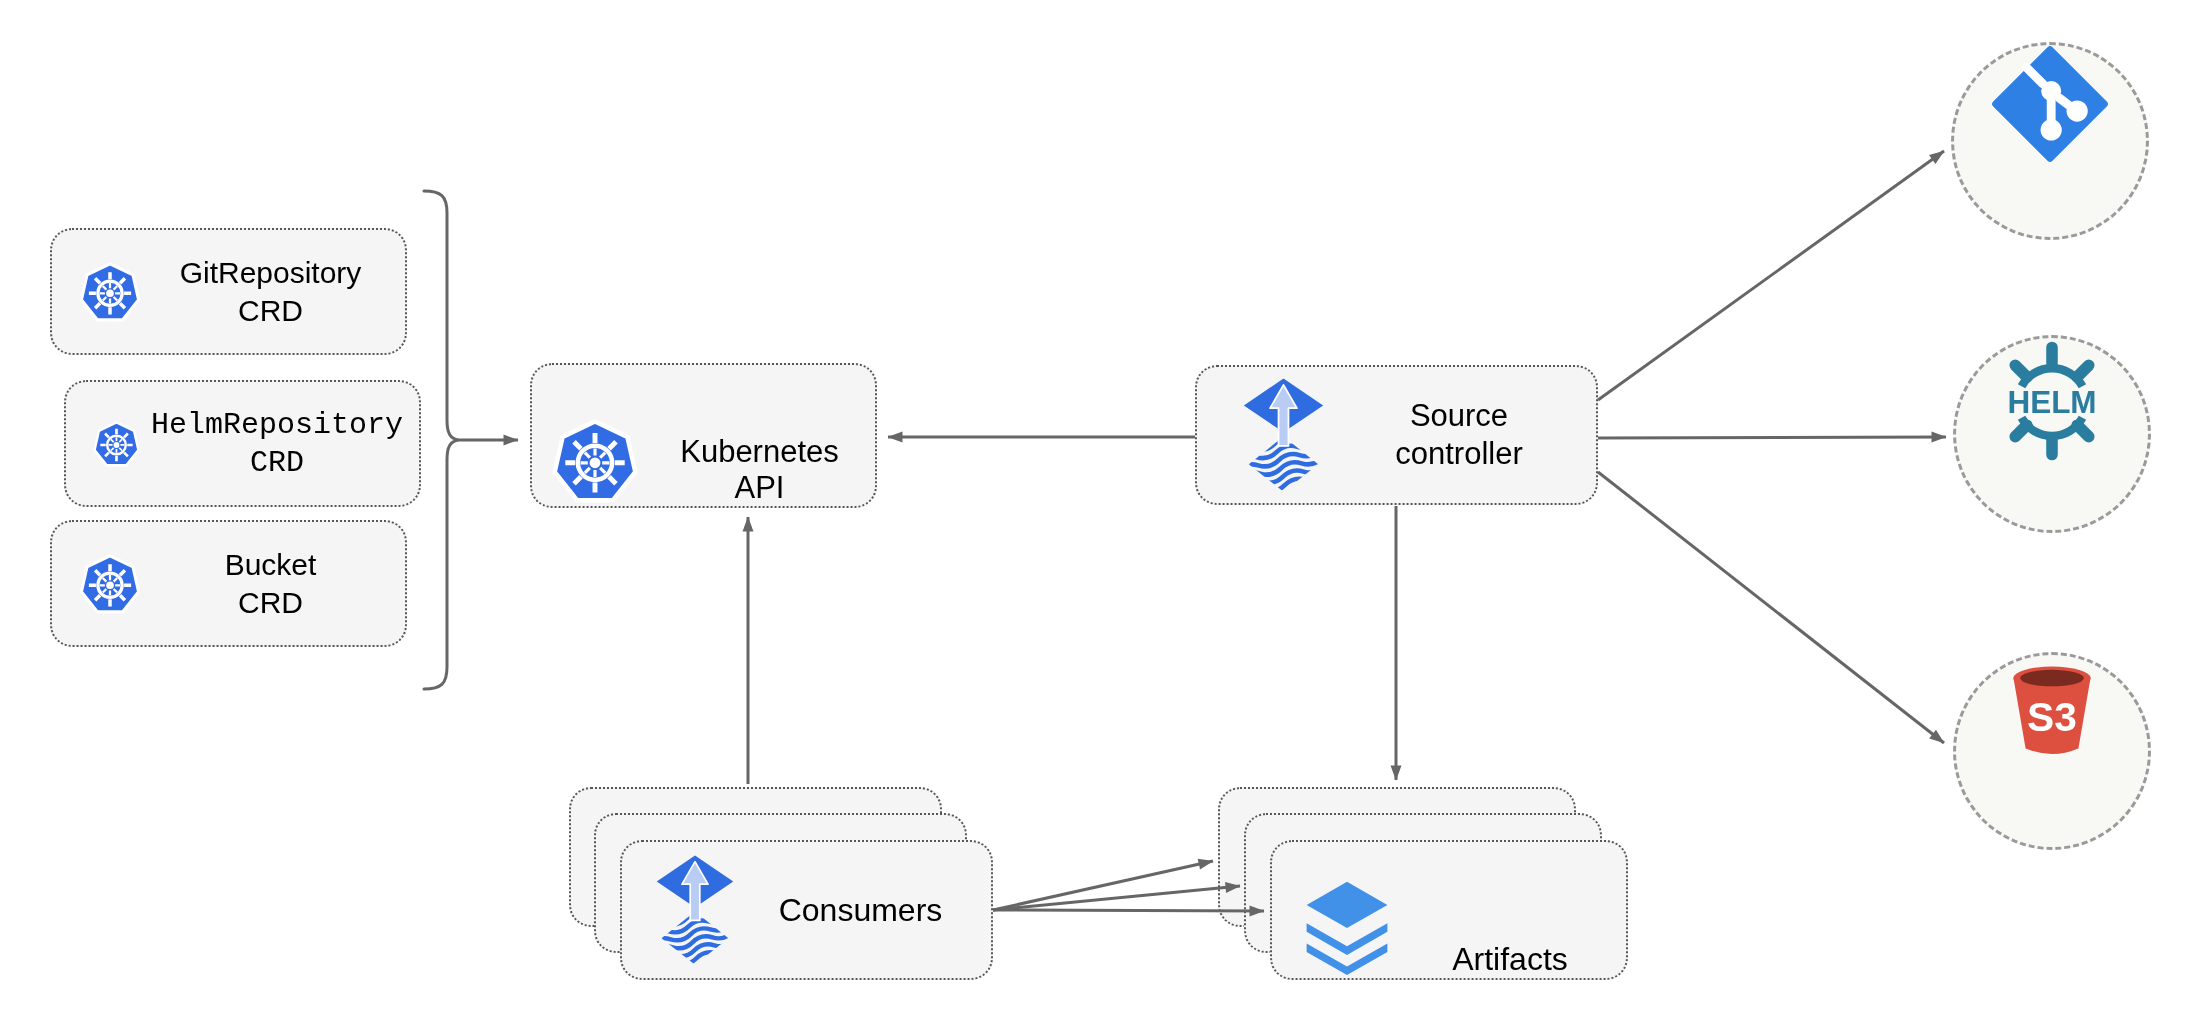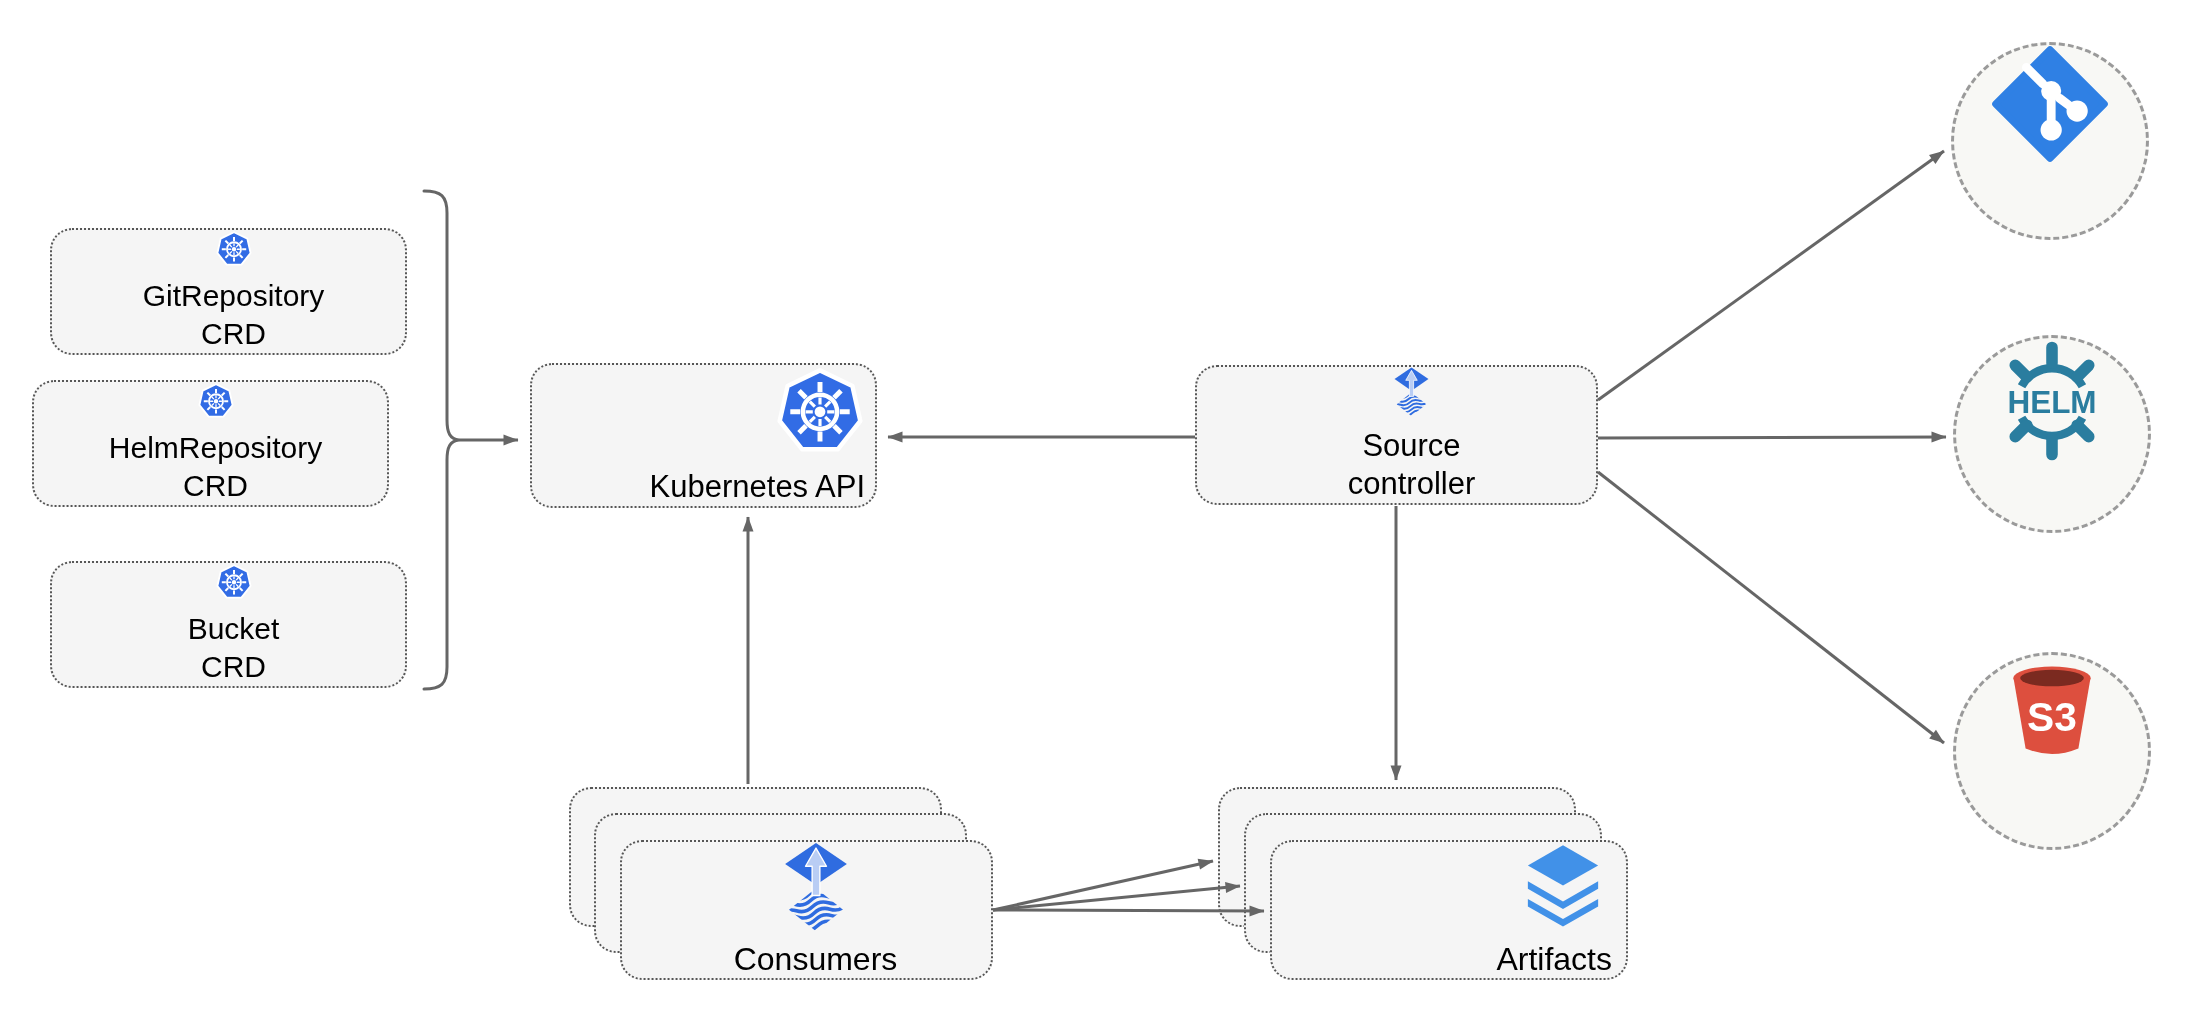--- a/index.html
+++ b/index.html
@@ -12,21 +12,20 @@
     overflow: hidden;
   }
   .node {
     position: absolute;
     box-sizing: border-box;
     background: #f5f5f5;
     border: 2.5px dotted #565656;
     border-radius: 22px;
     display: flex;
     align-items: center;
-    flex-direction: column;
   }
   .node .label {
     flex: 1;
     text-align: center;
     color: #000000;
   }
   .crd .label { font-size: 30px; line-height: 38px; }
   .crd { padding: 0 16px 0 26px; gap: 10px; }
   .api-box { padding: 0 10px 0 18px; gap: 14px; align-items: flex-end; }
   .api-box .label { font-size: 31px; }
@@ -93,31 +92,31 @@
   <div class="node crd" style="left:50px; top:228px; width:357px; height:127px;">
     <svg width="64" height="64" viewBox="0 0 100 100">
         <use href="#sym-k8s"></use>
       </svg>
     <div class="label">
       <span>GitRepository</span><br>
       <span>CRD</span>
     </div>
   </div>
 
-  <div class="node crd" style="left:32px; top:380px; width:357px; height:127px;">
+  <div class="node crd" style="left:64px; top:380px; width:357px; height:127px;font-family:Liberation Mono, monospace;">
     <svg width="64" height="64" viewBox="0 0 100 100">
         <use href="#sym-k8s"></use>
       </svg>
     <div class="label">
       <span>HelmRepository</span><br>
       <span>CRD</span>
     </div>
   </div>
 
-  <div class="node crd" style="left:50px; top:561px; width:357px; height:127px;">
+  <div class="node crd" style="left:50px; top:520px; width:357px; height:127px;">
     <svg width="64" height="64" viewBox="0 0 100 100">
         <use href="#sym-k8s"></use>
       </svg>
     <div class="label">
       <span>Bucket</span><br>
       <span>CRD</span>
     </div>
   </div>
 
   <div class="node api-box" style="left:530px; top:363px; width:347px; height:145px;">

